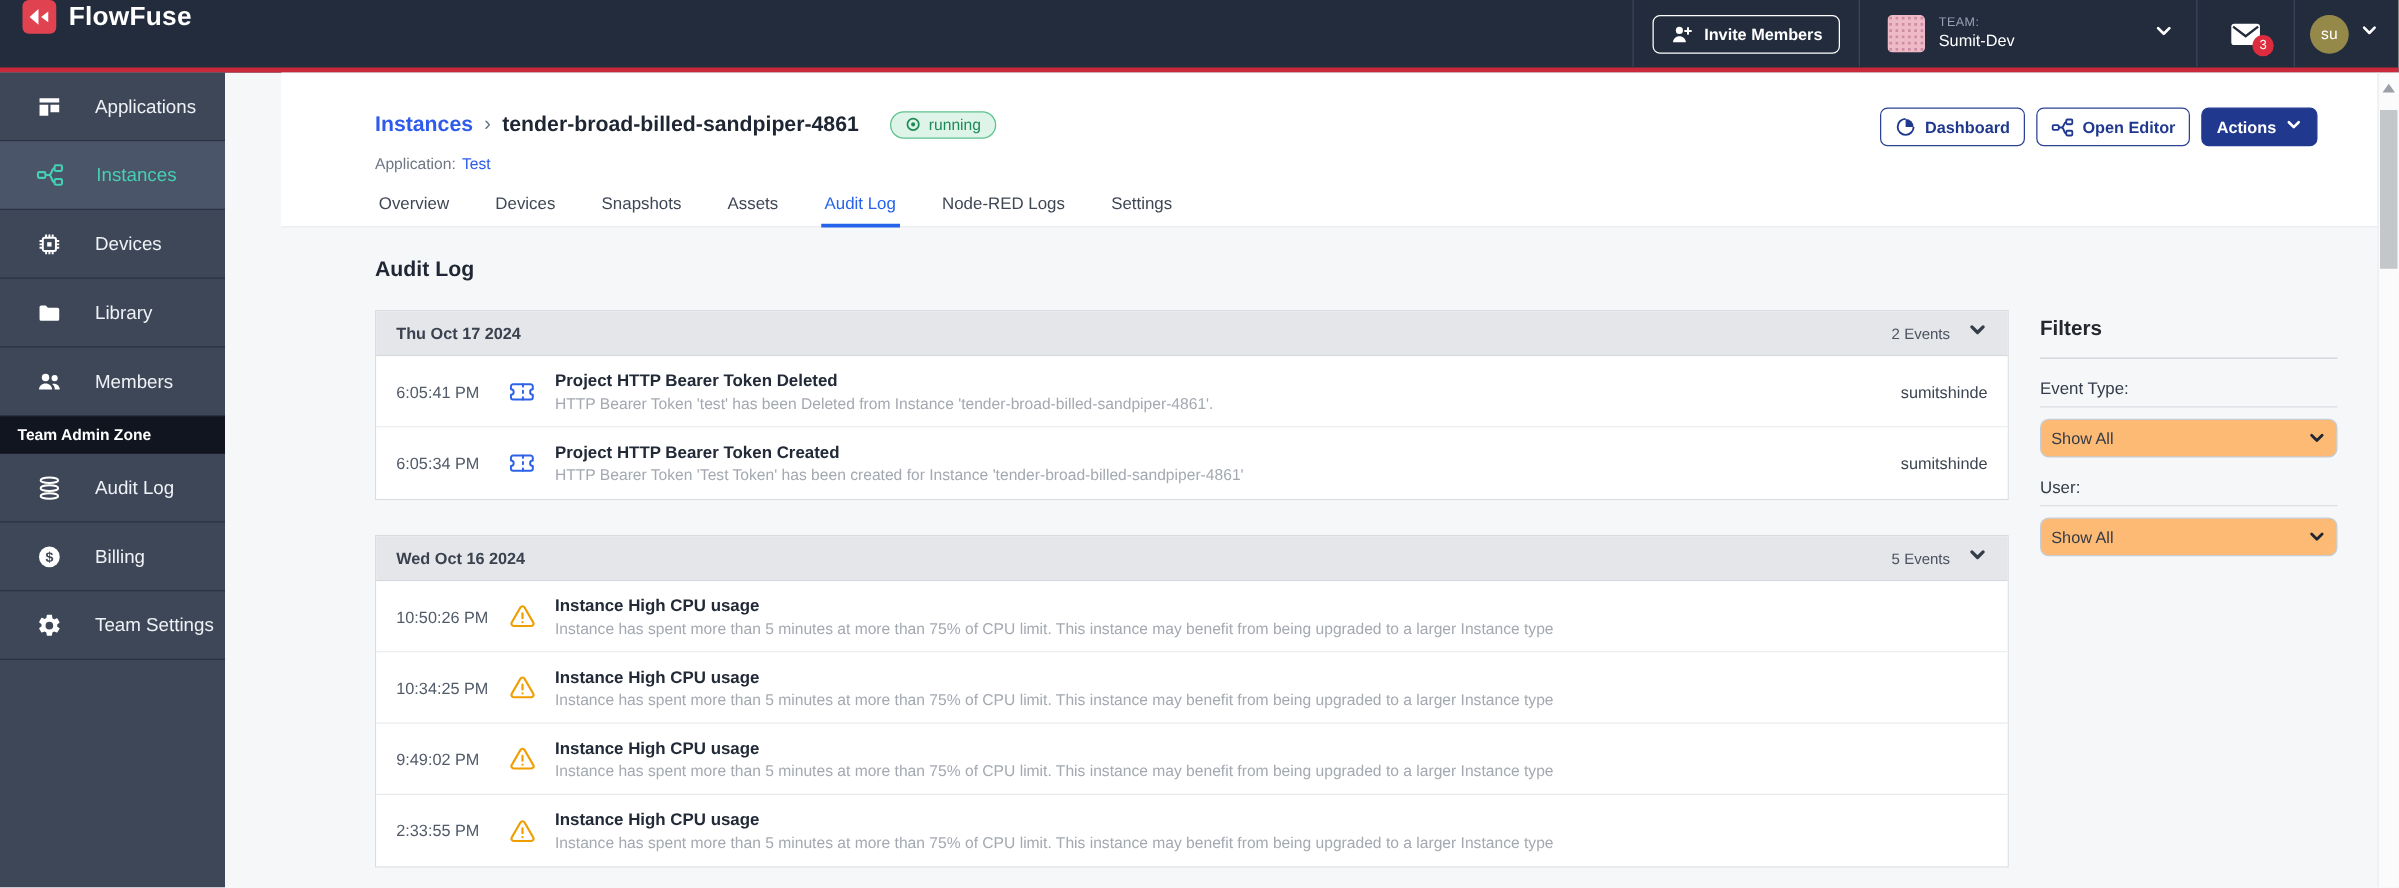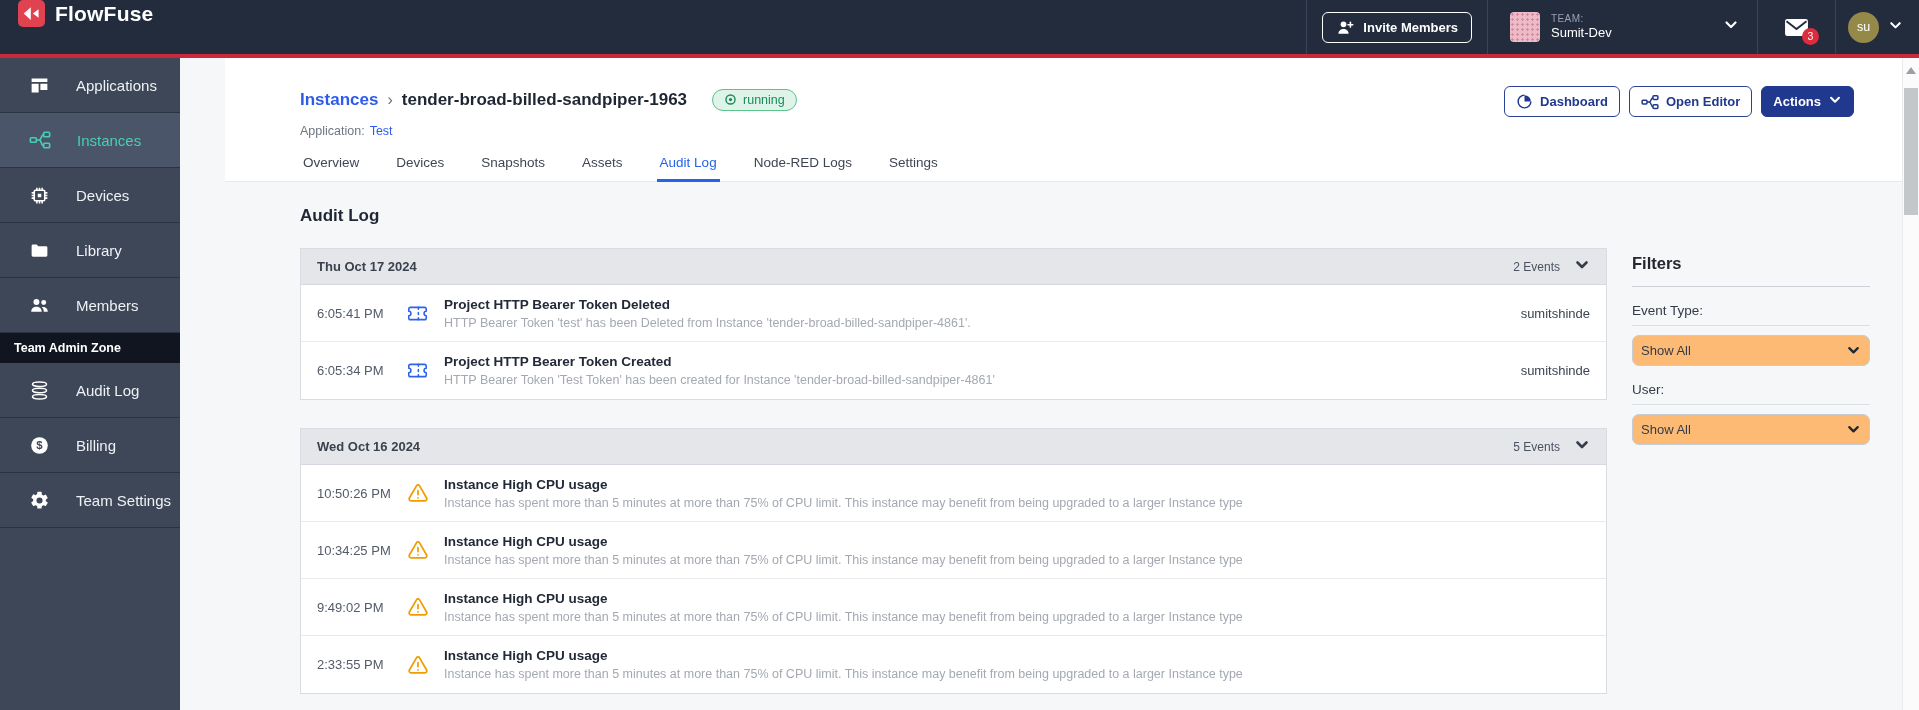--- a/index.html
+++ b/index.html
@@ -237,21 +237,21 @@
     <span>Team Settings</span>
   </div>
 </nav>
 
 <main class="main">
   <div class="topbar">
     <div class="bc-row">
       <div class="bc-left">
         <a class="bc-parent">Instances</a>
         <span class="bc-sep">›</span>
-        <span class="bc-current">tender-broad-billed-sandpiper-1963</span>
+        <span class="bc-current">tender-broad-billed-sandpiper-4861</span>
         <span class="status-pill">
           <svg viewBox="0 0 16 16" width="13" height="13">
               <circle cx="8" cy="8" r="5.6" fill="none" stroke="#1d8a57" stroke-width="1.7"></circle>
               <circle cx="8" cy="8" r="2" fill="#1d8a57"></circle>
             </svg>
           <span>running</span>
         </span>
       </div>
       <div class="btn-row">
         <button class="btn btn-outline">

